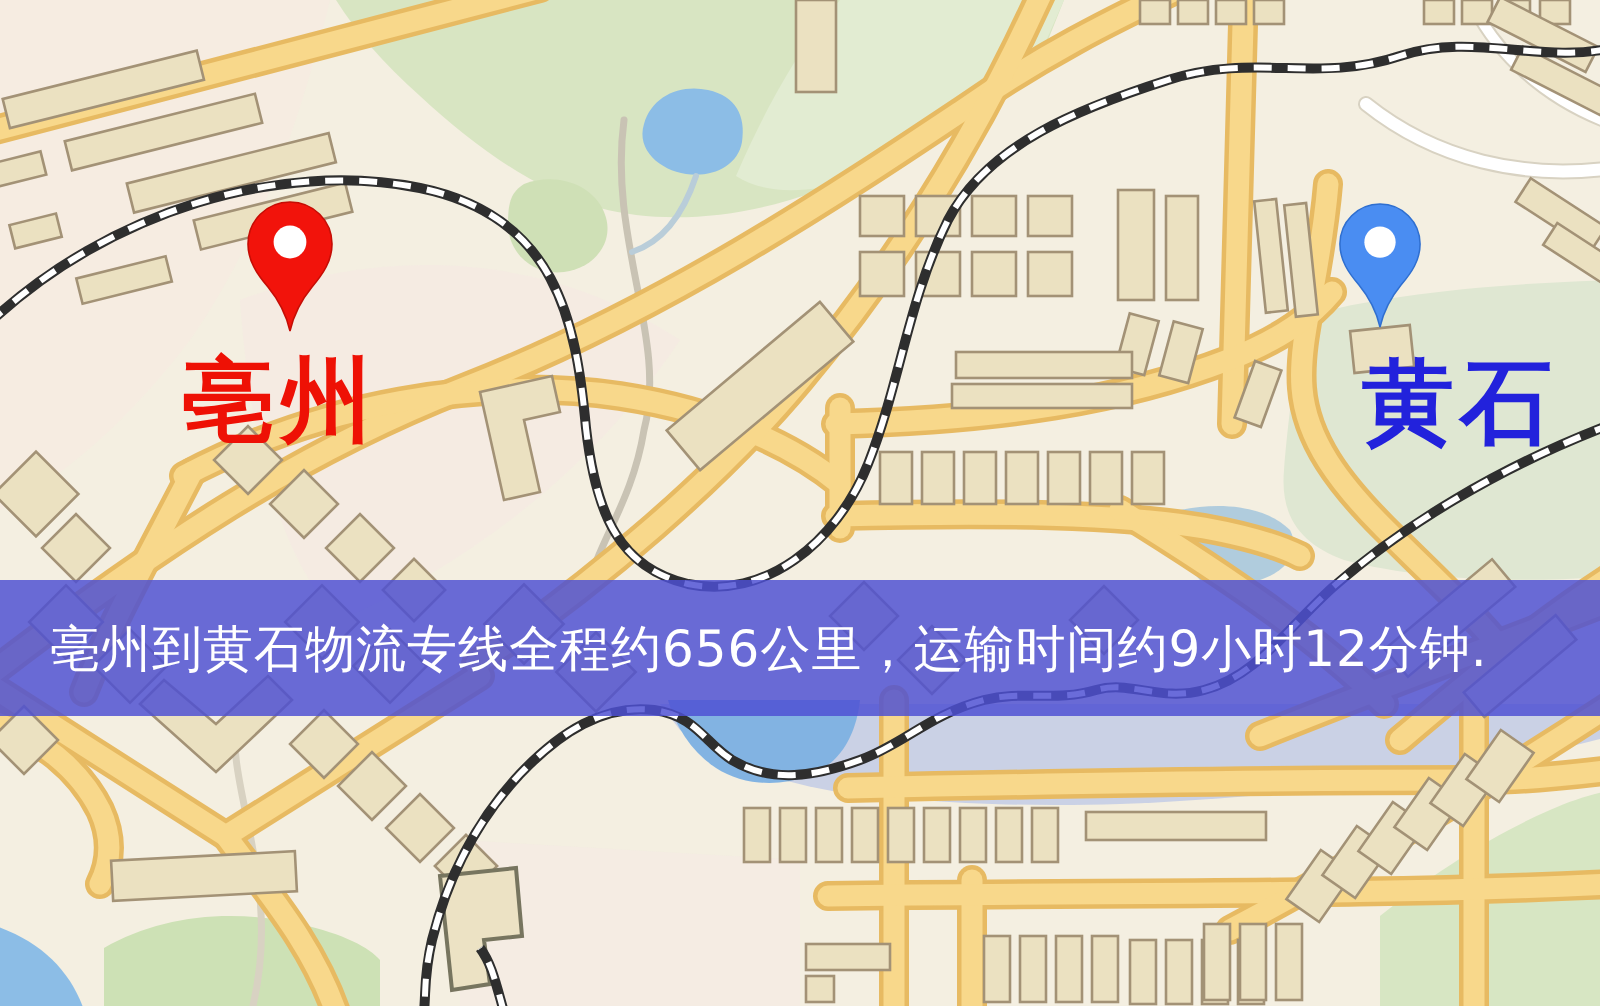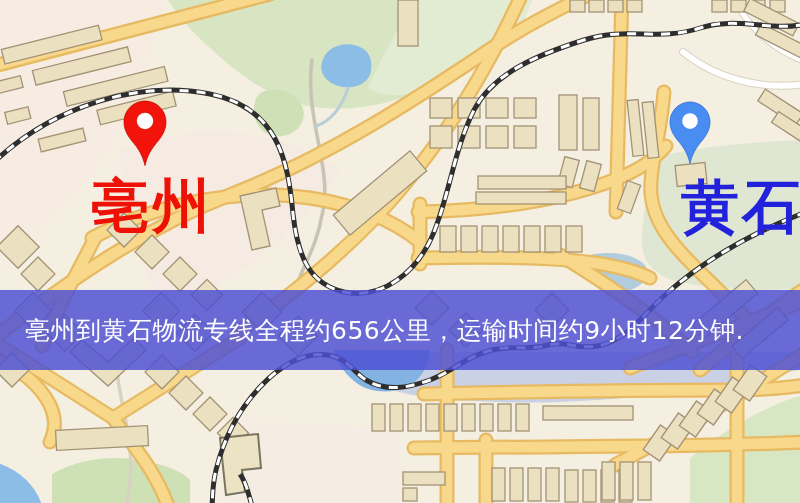--- a/index.html
+++ b/index.html
@@ -6,27 +6,27 @@
   .stage{
     position:relative;width:800px;height:503px;overflow:hidden;
     background:#f4efe1;
     font-family:"DejaVu Sans","Liberation Sans",sans-serif;
   }
   .stage svg.map{position:absolute;left:0;top:0;filter:blur(.3px);}
   .pin{position:absolute;}
   .pin-origin{left:123px;top:100px;width:44px;height:67px;}
   .pin-destination{left:669px;top:101px;width:42px;height:64px;}
   .city-label{
-    position:absolute;font-weight:bold;font-size:58px;line-height:1;
+    position:absolute;font-weight:bold;font-size:46px;line-height:1;
     letter-spacing:3px;white-space:nowrap;
   }
   .label-origin{left:91px;top:177px;color:#ee1105;}
   .label-destination{left:681px;top:178px;color:#2222dc;}
   .banner{
-    position:absolute;left:0;top:290px;width:800px;height:80px;
+    position:absolute;left:0;top:290px;width:800px;height:68px;
     background:rgba(77,80,211,0.84);
     display:flex;align-items:center;box-sizing:border-box;padding-left:25px;
   }
   .banner-text{
     color:#ffffff;font-size:25px;white-space:nowrap;letter-spacing:0.5px;
   }
 </style>
 </head>
 <body>
 

